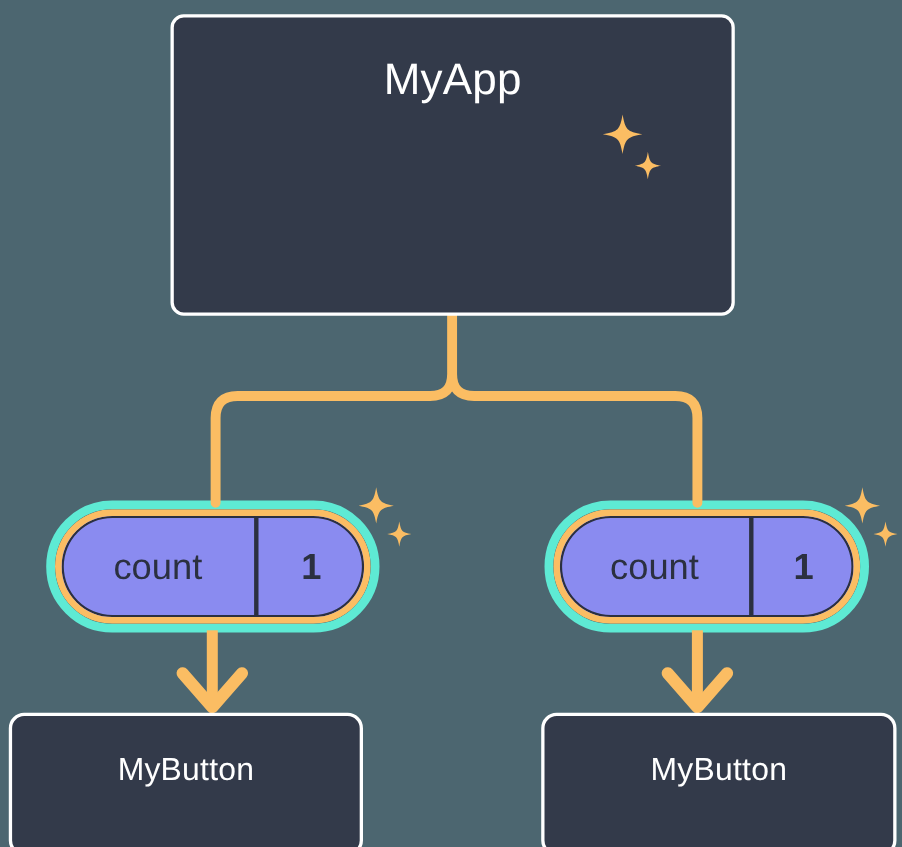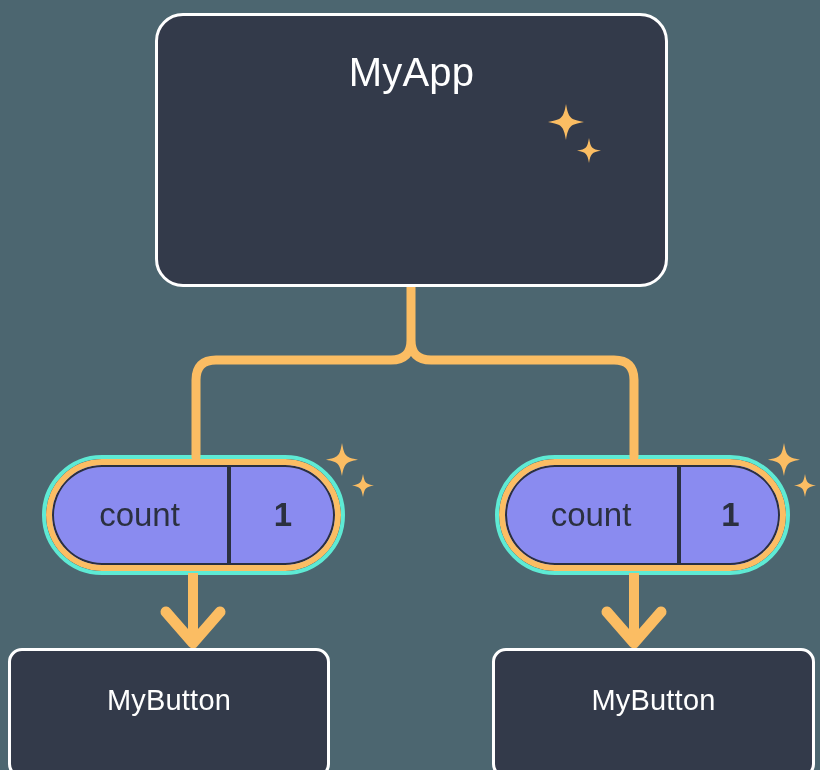--- a/index.html
+++ b/index.html
@@ -31,21 +31,21 @@
     z-index: 1;
     pointer-events: none;
   }
 
   
   .card {
     position: absolute;
     box-sizing: border-box;
     background: #333a4a;
     border: 3px solid #ffffff;
-    border-radius: 28px;
+    border-radius: 12px;
     z-index: 2;
   }
   .card-title {
     position: absolute;
     left: 0;
     width: 100%;
     text-align: center;
     color: #ffffff;
     font-weight: 400;
     letter-spacing: 0.2px;
@@ -84,21 +84,21 @@
     position: absolute;
     box-sizing: border-box;
     border-radius: 999px;
     display: flex;
     align-items: stretch;
     overflow: hidden;
   }
   
   .pill-outer {
     box-sizing: border-box;
-    border: 4px solid #5eead4;
+    border: 8px solid #5eead4;
     border-radius: 999px;
     padding: 0;
   }
   .pill-inner {
     box-sizing: border-box;
     width: 100%;
     height: 100%;
     border: 7px solid #fbbd63;
     border-radius: 999px;
     display: flex;

